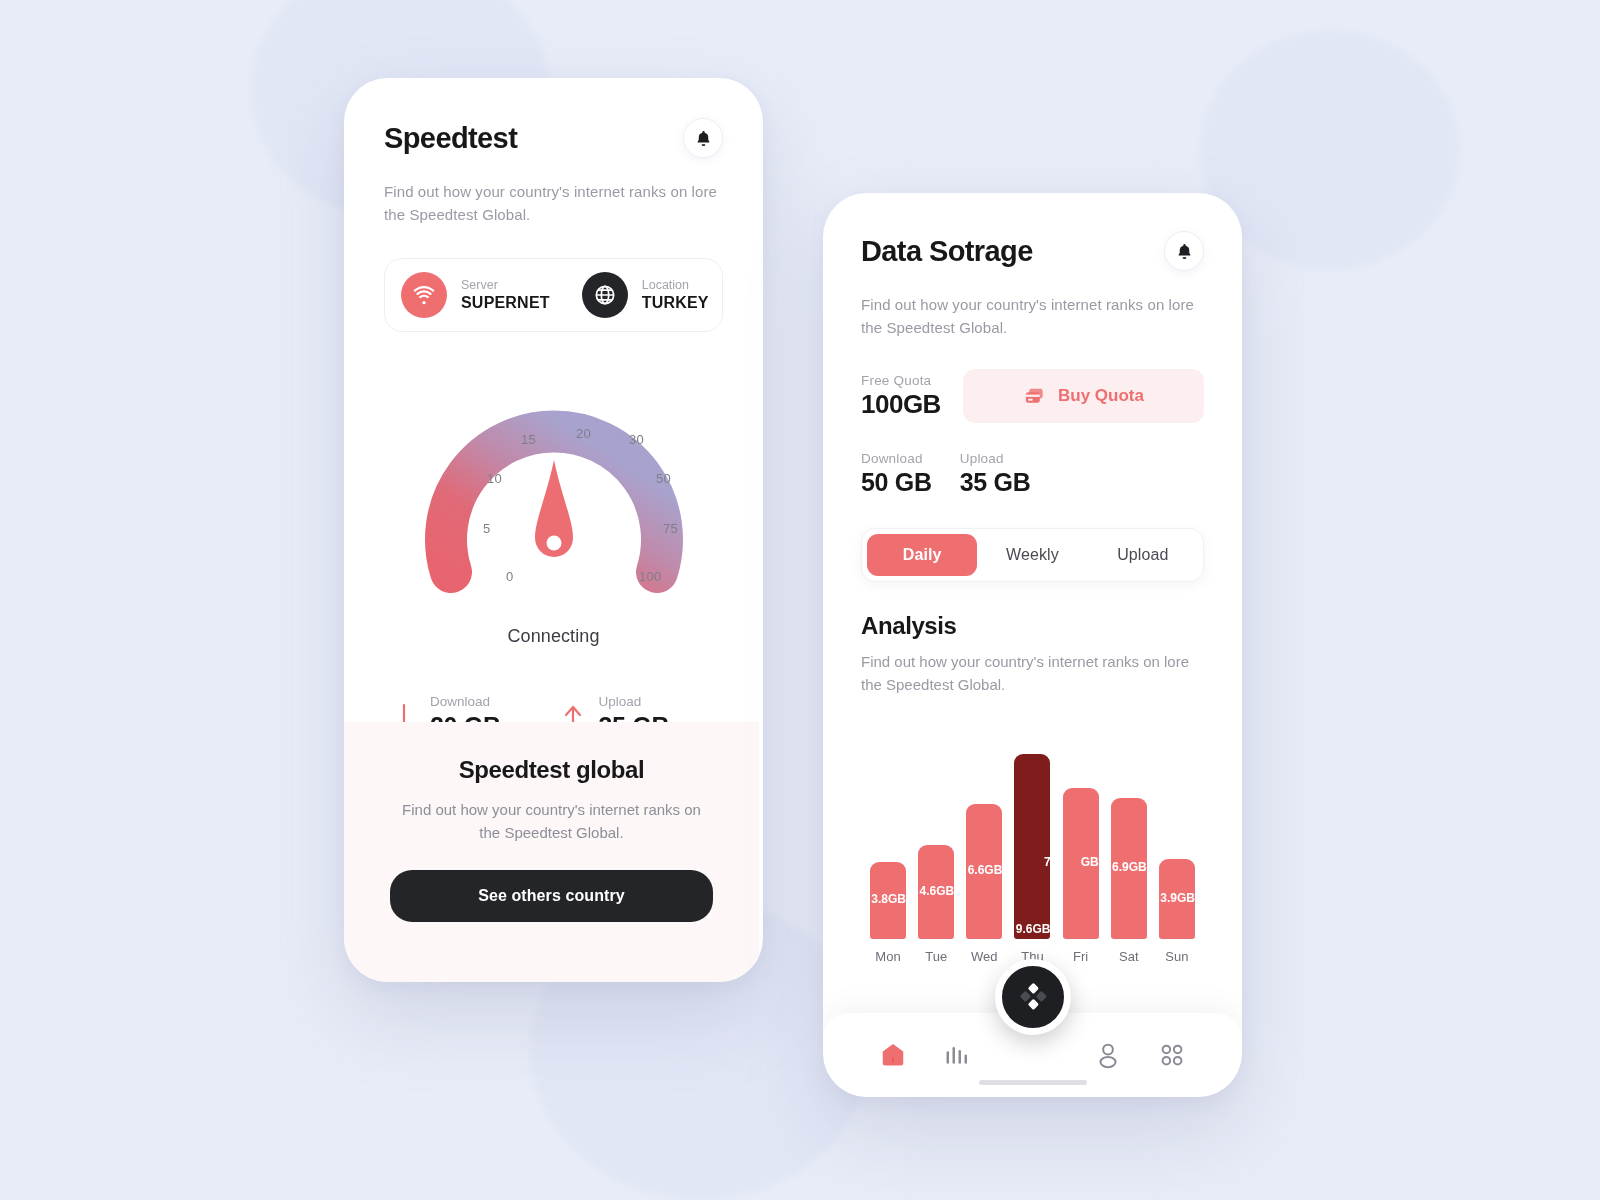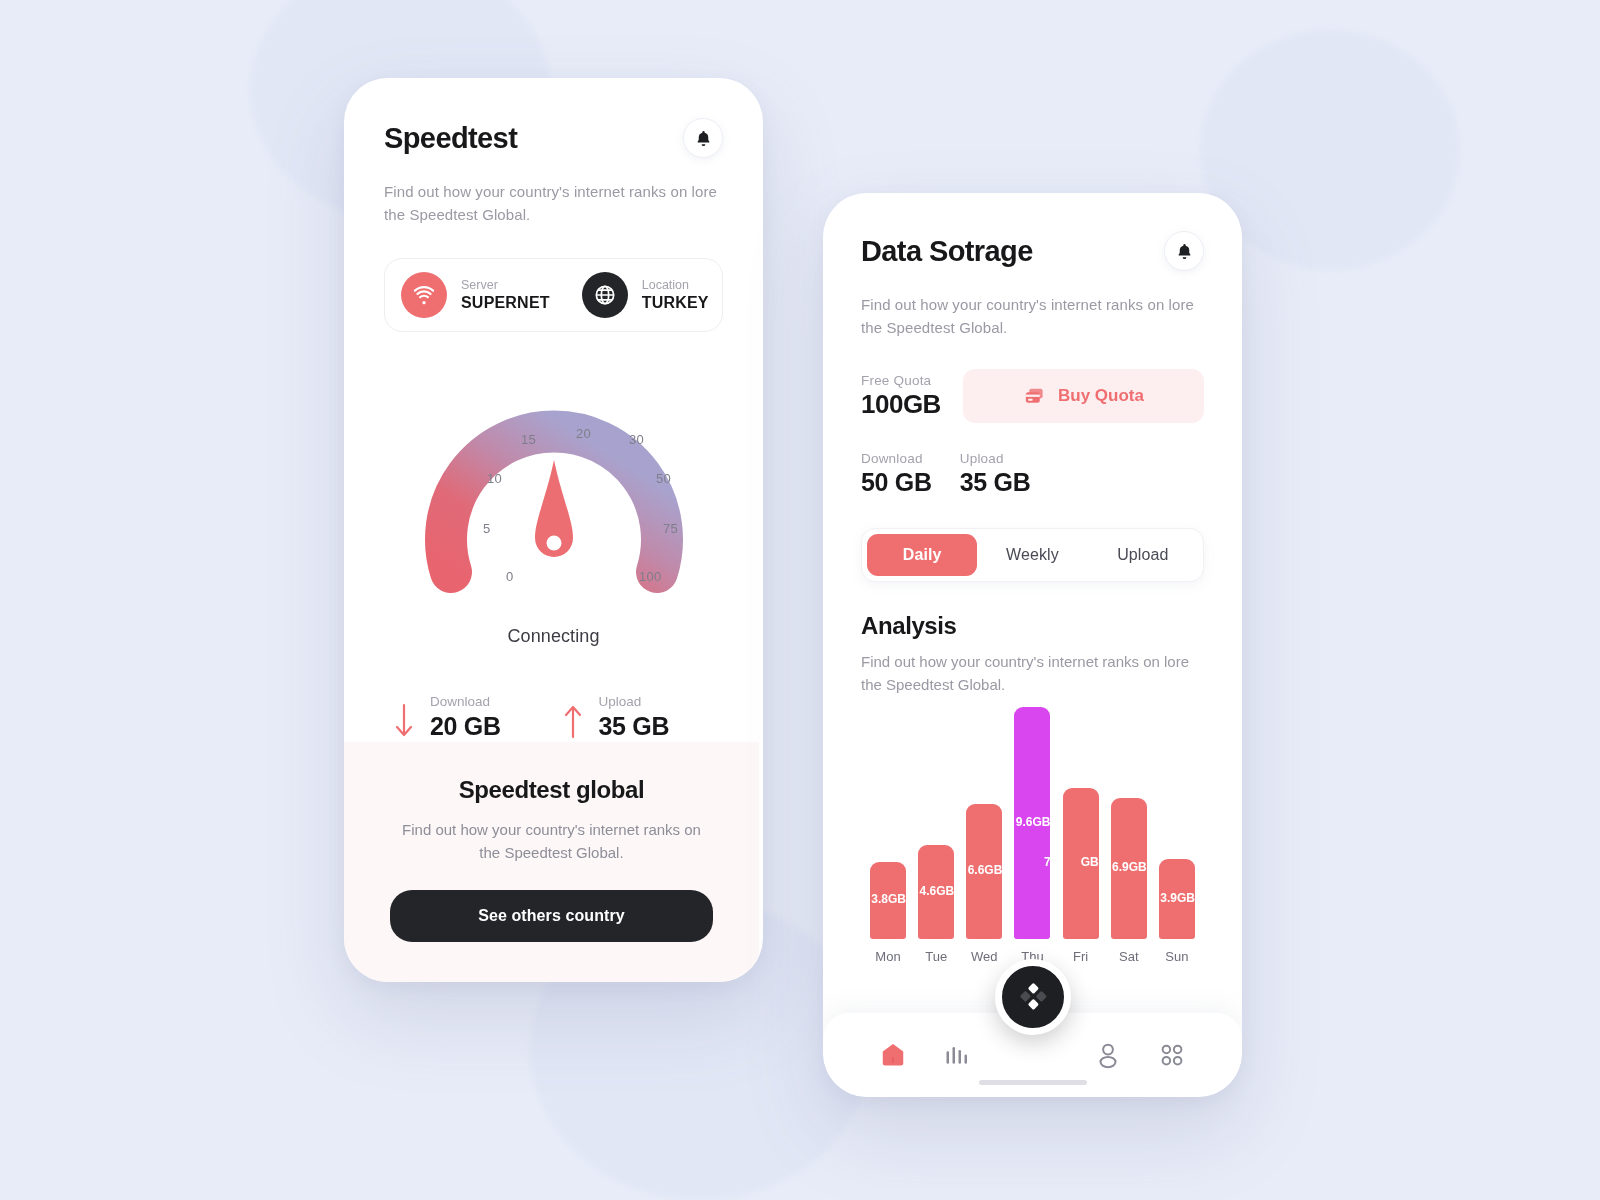--- a/index.html
+++ b/index.html
@@ -87,21 +87,21 @@
 
   .du-row { display: flex; margin-top: 46px; padding: 0 8px; }
   .du-item { flex: 1; display: flex; align-items: flex-end; gap: 14px; }
   .du-item.right { padding-left: 14px; }
   .du-txt-lbl { font-size: 13.5px; color: #a3a3ad; line-height: 18px; }
   .du-txt-val { font-size: 25px; font-weight: 700; color: #18181a; letter-spacing: -0.3px; line-height: 30px; }
 
   .global-panel {
     position: absolute; left: 0; right: 4px; bottom: 0;
     background: #fdf8f7;
-    padding: 34px 46px 40px 46px;
+    padding: 34px 46px 60px 46px;
     text-align: center;
   }
   .gp-title { font-size: 24px; font-weight: 700; color: #18181a; letter-spacing: -0.4px; }
   .gp-sub { font-size: 15px; line-height: 23px; color: #8e8e99; margin-top: 14px; }
   .gp-btn {
     margin-top: 26px; height: 52px; border-radius: 22px;
     background: #242529; color: #fff;
     font-size: 16px; font-weight: 700; letter-spacing: .1px;
     display: flex; align-items: center; justify-content: center;
     border: none; width: 100%; cursor: pointer;
@@ -373,21 +373,21 @@
             <div class="bar-day">Tue</div>
           </div>
           <div class="bar-col">
             <div class="bar" style="height: 135px; background: rgb(239, 111, 113);">
               <div class="bar-val">6.6</div>
               <div class="bar-unit">GB</div>
             </div>
             <div class="bar-day">Wed</div>
           </div>
           <div class="bar-col">
-            <div class="bar" style="height: 232px; background: #d946ef;">
+            <div class="bar" style="height: 185px; background: #7f1d1d; align-items: flex-end;">
               <div class="bar-val">9.6</div>
               <div class="bar-unit">GB</div>
             </div>
             <div class="bar-day">Thu</div>
           </div>
           <div class="bar-col">
             <div class="bar" style="height: 151px; background: rgb(239, 111, 113); gap: 20px;">
               <div class="bar-val">7.4</div>
               <div class="bar-unit">GB</div>
             </div>

